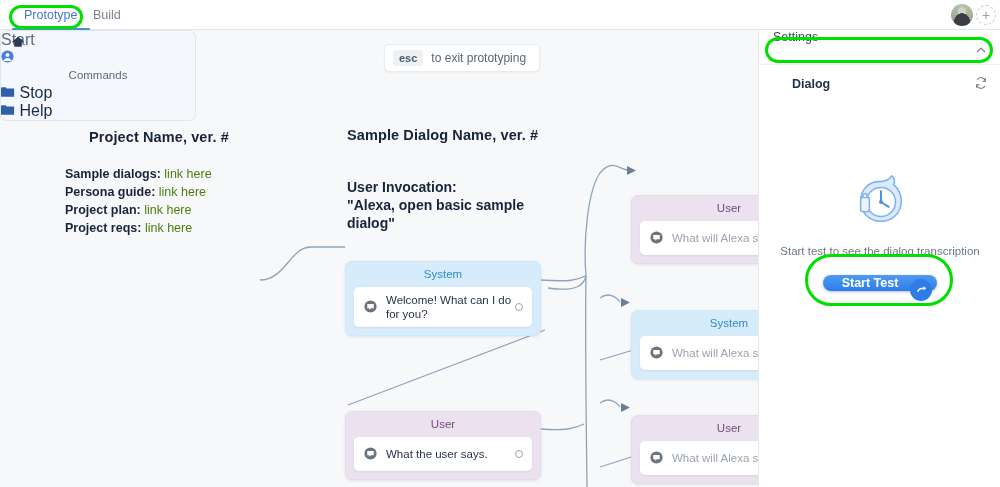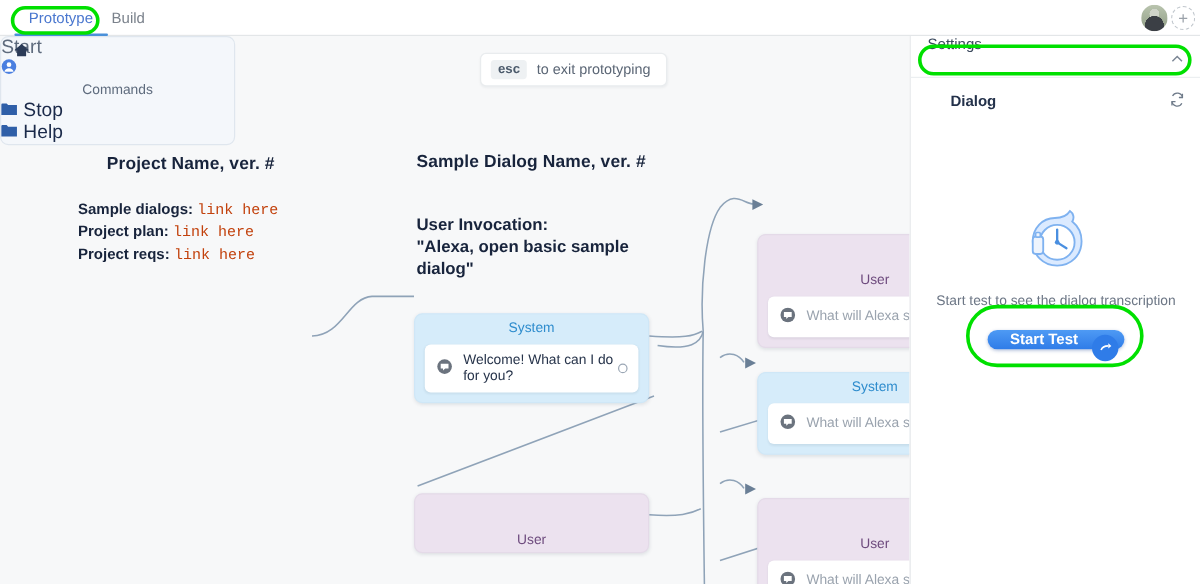--- a/index.html
+++ b/index.html
@@ -49,21 +49,21 @@
   
   #canvas {
     position:absolute; left:0; top:30px; width:758px; height:457px;
     background:#f7f8f9;
     overflow:hidden;
   }
   #edges { position:absolute; left:0; top:0; width:758px; height:457px; }
 
   
   #esc-pill {
-    position:absolute; left:400px; top:14px;
+    position:absolute; left:384px; top:14px;
     background:#fff; border:1px solid #e9ecee; border-radius:5px;
     height:28px; padding:0 13px 0 8px; display:flex; align-items:center;
     box-shadow:0 1px 2px rgba(20,30,50,.05);
   }
   #esc-key {
     display:inline-block; background:#eef1f3; color:#4b5a6b;
     border-radius:3px; font-size:11px; padding:2px 6px; margin-right:8px;
     font-weight:bold;
   }
   #esc-text { font-size:12px; color:#5b6675; }
@@ -75,21 +75,21 @@
   }
   #project-title { left:65px; top:99px;margin-left:24px; }
   #dialog-title  { left:347px; top:97px; }
 
   #project-links {
     position:absolute; left:65px; top:135px;
     font-size:12.5px; line-height:18px;
   }
   #project-links .row { white-space:nowrap; }
   #project-links .lbl { font-weight:bold; color:#18243c; }
-  #project-links .lnk { color:#c2410c;font-family:Liberation Mono, monospace; }
+  #project-links .lnk { color:#4d7c0f; }
 
   #invocation {
     position:absolute; left:347px; top:148px; width:200px;
     font-size:14px; font-weight:bold; color:#18243c; line-height:18px;
   }
 
   
   .card {
     position:absolute; border-radius:7px;
     box-shadow:0 1px 3px rgba(30,45,70,.10);
@@ -122,21 +122,21 @@
   #start-card .card-title { color:#5e6b7d; position:relative; }
   #start-home-icon { position:absolute; left:10px; top:4px; }
   #commands-label {
     text-align:center; font-size:11.5px; color:#5e6b7d; padding:2px 0 3px;
   }
 
   
   .card.system { background:#d6ecfa; border:1px solid #cfe7f7; }
   .card.system .card-title { color:#2e8ccd; }
   .card.user   { background:#ece2ef; border:1px solid #e4dae8; }
-  .card.user .card-title { color:#6e4b7e;margin-top:26px; }
+  .card.user .card-title { color:#6e4b7e; }
 
   #system-main { left:345px; top:231px; width:196px; }
   #user-main   { left:345px; top:381px; width:196px; }
   #user-r1     { left:631px; top:165px; width:196px; }
   #system-r2   { left:631px; top:280px; width:196px; }
   #user-r3     { left:631px; top:385px; width:196px; }
 
   
   #right-panel {
     position:absolute; left:758px; top:30px; width:242px; height:457px;
@@ -239,20 +239,24 @@
 
   <div class="canvas-heading" id="project-title">Project Name, ver. #</div>
   <div class="canvas-heading" id="dialog-title">Sample Dialog Name, ver. #</div>
 
   <div id="project-links">
     <div class="row">
       <span class="lbl">Sample dialogs:</span>
       <span class="lnk">link here</span>
     </div>
     <div class="row">
+      <span class="lbl">Persona guide:</span>
+      <span class="lnk">link here</span>
+    </div>
+    <div class="row">
       <span class="lbl">Project plan:</span>
       <span class="lnk">link here</span>
     </div>
     <div class="row">
       <span class="lbl">Project reqs:</span>
       <span class="lnk">link here</span>
     </div>
   </div>
 
   <div id="invocation">
@@ -307,20 +311,30 @@
             <path fill="#fff" d="M4 5h8v5H8.6L6.4 12V10H4z"></path>
           </svg>
       </span>
       <span class="txt">Welcome! What can I do for you?</span>
       <span class="port"></span>
     </div>
   </div>
 
   <div class="card user" id="user-main">
     <div class="card-title">User</div>
+    <div class="row">
+      <span class="bubble-icon">
+        <svg width="13" height="13" viewBox="0 0 16 16">
+            <circle cx="8" cy="8" r="7.5" fill="#6b737e"></circle>
+            <path fill="#fff" d="M4 5h8v5H8.6L6.4 12V10H4z"></path>
+          </svg>
+      </span>
+      <span class="txt">What the user says.</span>
+      <span class="port"></span>
+    </div>
   </div>
 
   <div class="card user" id="user-r1">
     <div class="card-title">User</div>
     <div class="row">
       <span class="bubble-icon">
         <svg width="13" height="13" viewBox="0 0 16 16">
             <circle cx="8" cy="8" r="7.5" fill="#6b737e"></circle>
             <path fill="#fff" d="M4 5h8v5H8.6L6.4 12V10H4z"></path>
           </svg>

